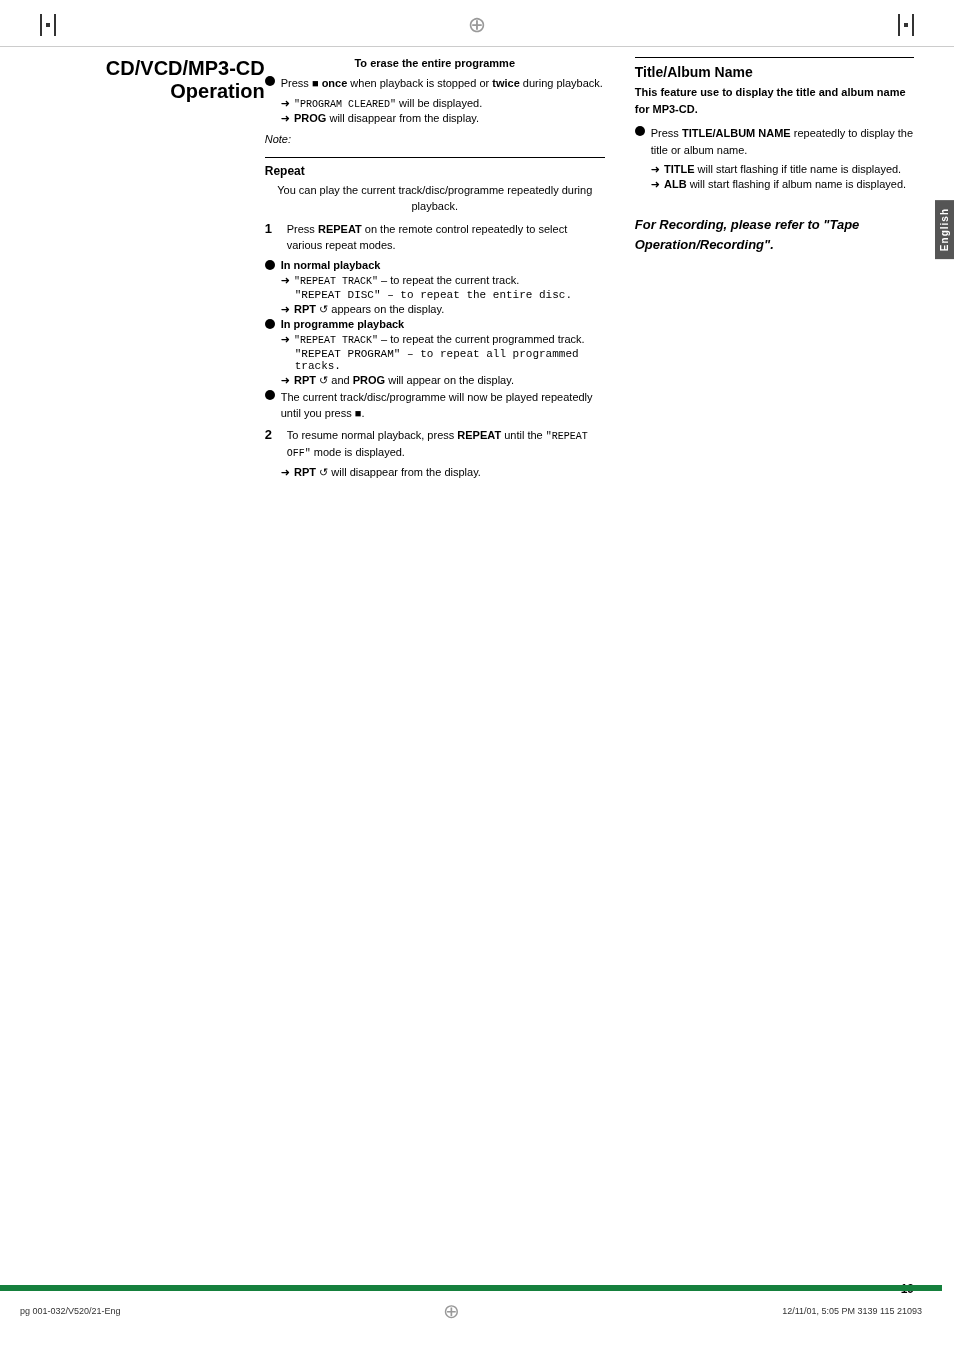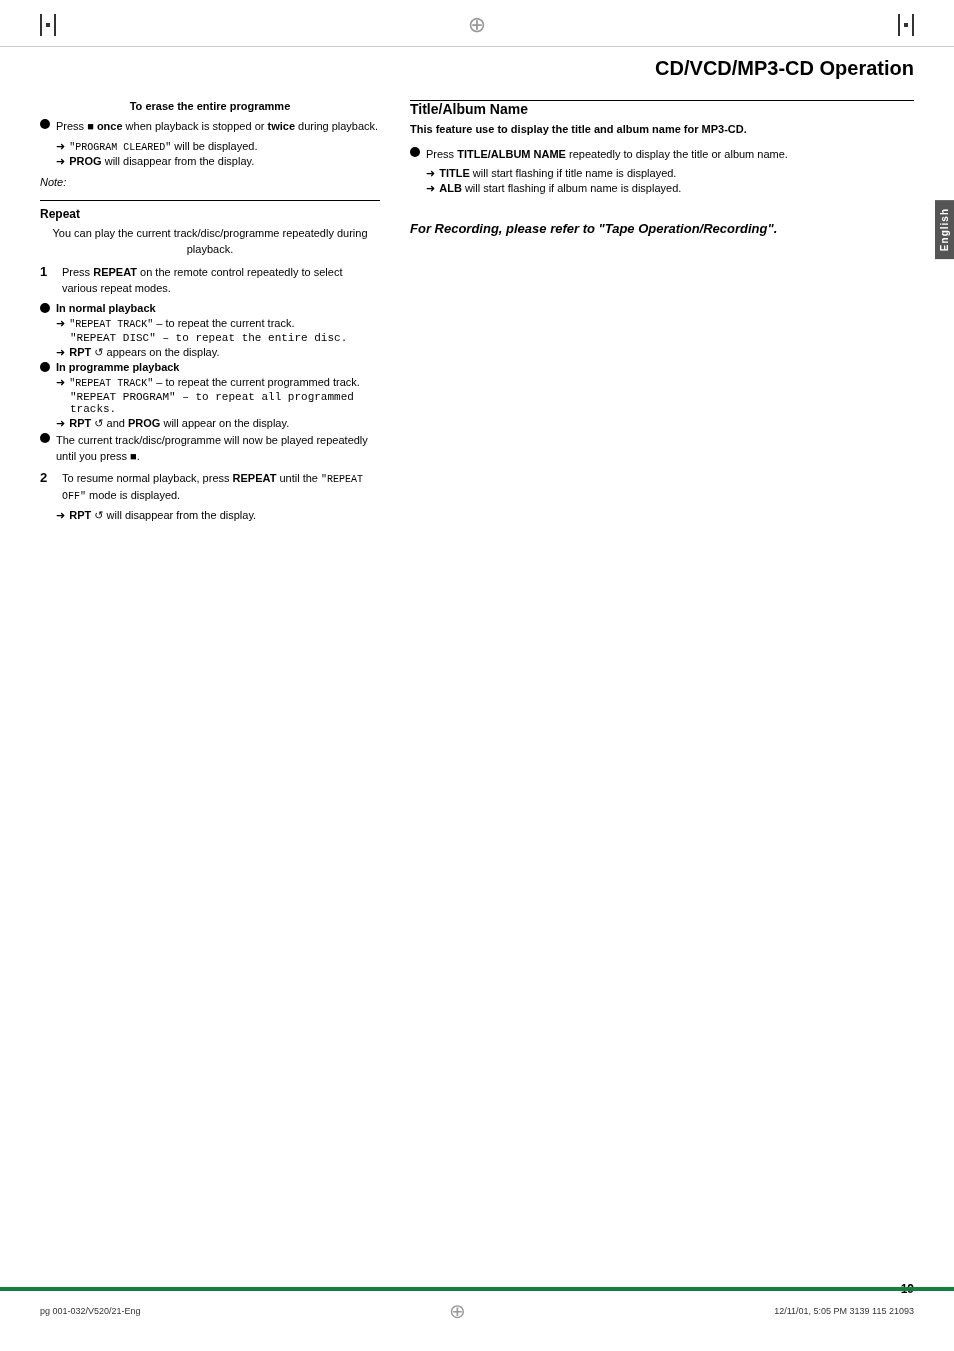--- a/index.html
+++ b/index.html
@@ -49,21 +49,20 @@
 
     .strip-border {
       border: 2px solid #333;
       display: flex;
     }
 
     
     .main-content {
       padding: 10px 40px 20px 40px;
       display: flex;
-      flex-direction: column;
     }
 
     
     .page-title {
       text-align: right;
       font-size: 20px;
       font-weight: bold;
       margin-bottom: 16px;
       padding-bottom: 4px;
     }
@@ -190,26 +189,26 @@
       transform: rotate(180deg);
       padding: 8px 4px;
       letter-spacing: 1px;
     }
 
     
     .bottom-bar {
       position: absolute;
       bottom: 20px;
       left: 0;
-      right: 0;
+      right: 12px;
       display: flex;
       align-items: center;
       justify-content: space-between;
-      padding: 8px 40px;
-      border-top: 4px solid #15803d;
+      padding: 8px 20px;
+      border-top: 6px solid #15803d;
     }
 
     .page-number-right {
       position: absolute;
       right: 40px;
       bottom: 55px;
       font-size: 12px;
       font-weight: bold;
     }
 
@@ -234,20 +233,21 @@
 
     .repeat-intro {
       font-size: 11px;
       line-height: 1.5;
       margin-bottom: 6px;
       text-align: center;
     }
 
     .title-section {
       border-top: 1.5px solid #000;
+      padding-top: 6px;
       margin-bottom: 24px;
     }
 
     .title-section-title {
       font-weight: bold;
       font-size: 14px;
       margin-bottom: 4px;
     }
 
     .title-intro {

